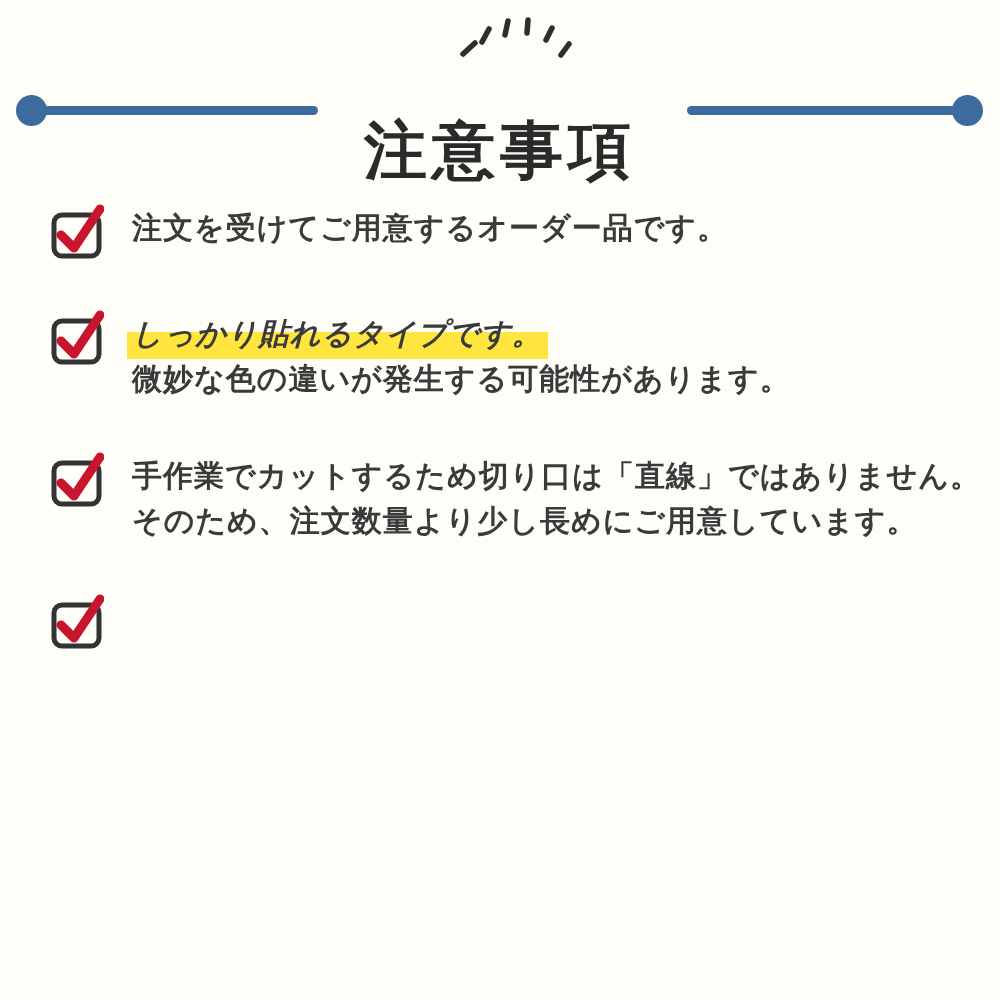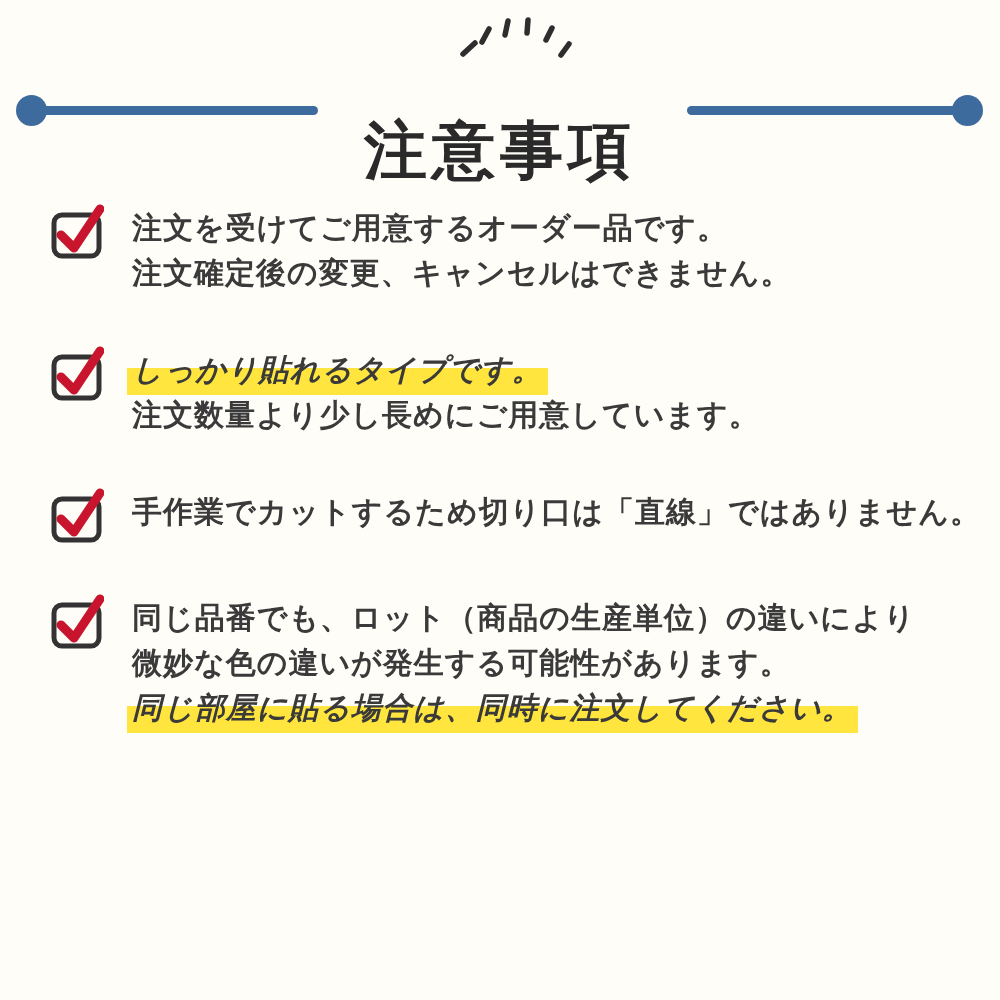--- a/index.html
+++ b/index.html
@@ -78,52 +78,47 @@
   </div>
 
   <div class="notice-list">
     <div class="item">
       <svg class="checkbox" width="54" height="58" viewBox="0 0 54 58">
         <rect x="4" y="14" width="45" height="41" rx="8" fill="none" stroke="#333333" stroke-width="5"></rect>
         <path d="M 11 34 L 24 47 L 50 8" fill="none" stroke="#c9142e" stroke-width="9" stroke-linecap="round" stroke-linejoin="round"></path>
       </svg>
       <div class="item-text">
           <div class="line"><span>注文を受けてご用意するオーダー品です。</span></div>
-          <div class="line"><span>注文確定後の変更、キャンセルはできません。</span></div>
         </div>
     </div>
 
     <div class="item">
       <svg class="checkbox" width="54" height="58" viewBox="0 0 54 58">
         <rect x="4" y="14" width="45" height="41" rx="8" fill="none" stroke="#333333" stroke-width="5"></rect>
         <path d="M 11 34 L 24 47 L 50 8" fill="none" stroke="#c9142e" stroke-width="9" stroke-linecap="round" stroke-linejoin="round"></path>
       </svg>
       <div class="item-text">
           <div class="line"><span class="hl">しっかり貼れるタイプです。</span></div>
-          <div class="line"><span>注文数量より少し長めにご用意しています。</span></div>
+          <div class="line"><span>微妙な色の違いが発生する可能性があります。</span></div>
         </div>
     </div>
 
     <div class="item">
       <svg class="checkbox" width="54" height="58" viewBox="0 0 54 58">
         <rect x="4" y="14" width="45" height="41" rx="8" fill="none" stroke="#333333" stroke-width="5"></rect>
         <path d="M 11 34 L 24 47 L 50 8" fill="none" stroke="#c9142e" stroke-width="9" stroke-linecap="round" stroke-linejoin="round"></path>
       </svg>
       <div class="item-text">
           <div class="line"><span>手作業でカットするため切り口は「直線」ではありません。</span></div>
+          <div class="line"><span>そのため、注文数量より少し長めにご用意しています。</span></div>
         </div>
     </div>
 
     <div class="item">
       <svg class="checkbox" width="54" height="58" viewBox="0 0 54 58">
         <rect x="4" y="14" width="45" height="41" rx="8" fill="none" stroke="#333333" stroke-width="5"></rect>
         <path d="M 11 34 L 24 47 L 50 8" fill="none" stroke="#c9142e" stroke-width="9" stroke-linecap="round" stroke-linejoin="round"></path>
       </svg>
-      <div class="item-text">
-          <div class="line"><span>同じ品番でも、ロット（商品の生産単位）の違いにより</span></div>
-          <div class="line"><span>微妙な色の違いが発生する可能性があります。</span></div>
-          <div class="line"><span class="hl">同じ部屋に貼る場合は、同時に注文してください。</span></div>
-        </div>
     </div>
 
   </div>
 
 </div>
 
 </body></html>

